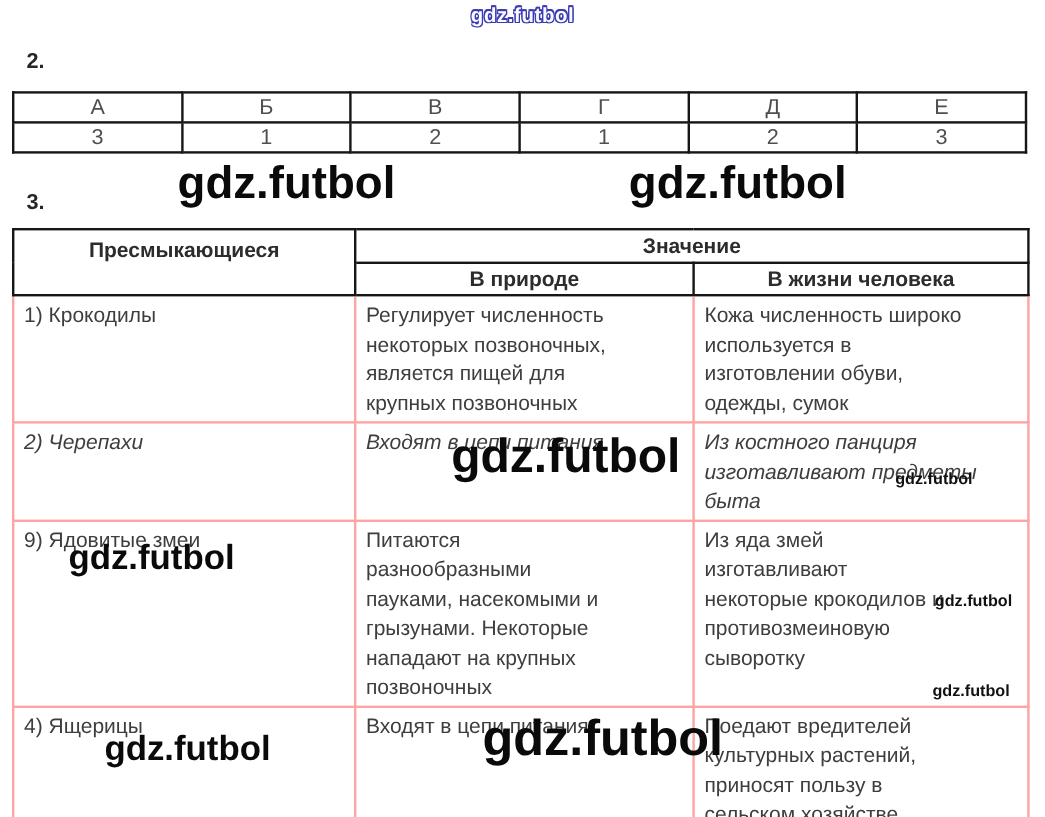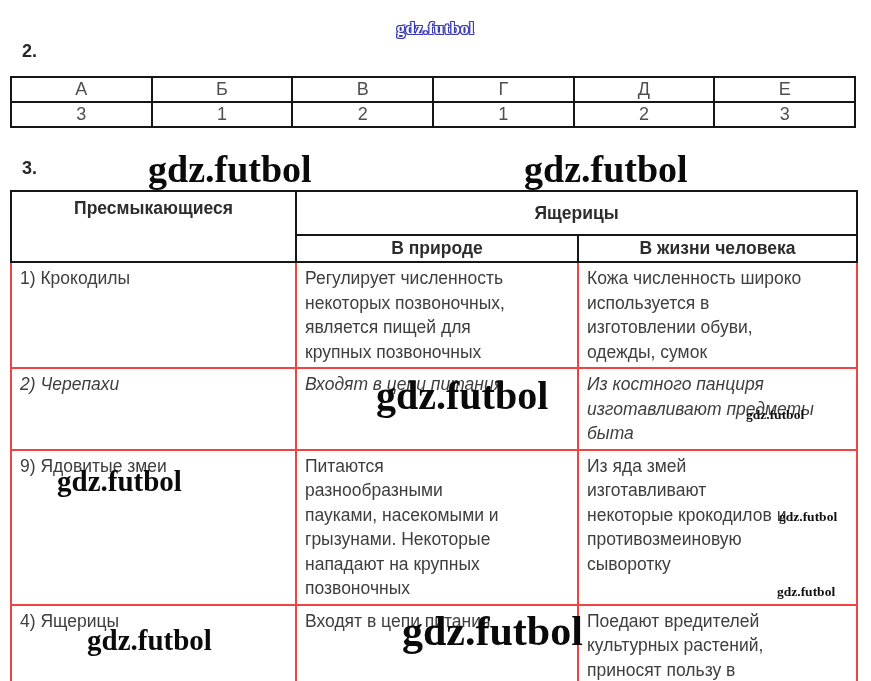--- a/index.html
+++ b/index.html
@@ -28,29 +28,29 @@
   table.t2 {
     position:absolute; left:10px; top:190px; width:846px;
     border-collapse:collapse; table-layout:fixed; z-index:1;
   }
   table.t2 th {
     border:2px solid #161616; color:#2c2c2c; font-size:17.5px;
     padding:2px 6px; font-weight:700; text-align:center;
   }
   table.t2 th.animal-head { vertical-align:top; padding-top:6px; }
   table.t2 td {
-    border:2px solid #ef4444; color:#3e3e3e; font-size:17.5px;
+    border:2px solid #fca5a5; color:#3e3e3e; font-size:17.5px;
     vertical-align:top; text-align:left; padding:3px 8px;
     line-height:24.5px; white-space:pre-line; font-weight:400;
   }
 
   
   .wm {
     position:absolute; white-space:nowrap; z-index:5; line-height:1;
-    font-family:Liberation Serif, serif; color:#0a0a0a;margin-top:16px;
+    font-family:Liberation Sans, sans-serif; color:#0a0a0a;
   }
   .wm-top {
     left:0; right:0; top:4px; text-align:center;
     font-size:17px; font-weight:700; color:#fbfbff; letter-spacing:0.5px;
     text-shadow:-1px 0 #3b3bb2, 1px 0 #3b3bb2, 0 -1px #3b3bb2, 0 1px #3b3bb2,
                 -1px -1px #3b3bb2, 1px 1px #3b3bb2, -1px 1px #3b3bb2, 1px -1px #3b3bb2;
   }
   .wm-big { font-size:38px; font-weight:700; }
   .wm-med { font-size:29px; font-weight:600; }
   .wm-sm  { font-size:13.5px; font-weight:700; color:#111111; }
@@ -90,23 +90,23 @@
 
   <div class="q-label" style="top:158px;">3.</div>
 
   <table class="t2">
     <colgroup>
       <col style="width:285px;">
         <col style="width:282px;">
         <col style="width:279px;">
     </colgroup>
     <tbody>
-        <tr style="height:44px;">
+        <tr style="height:28px;">
       <th class="animal-head" rowspan="2">Пресмыкающиеся</th>
-      <th colspan="2">Ящерицы</th>
+      <th colspan="2">Значение</th>
     </tr>
     <tr style="height:25px;">
       <th>В природе</th>
       <th>В жизни человека</th>
     </tr>
     <tr style="height:102px;">
       <td>1) Крокодилы</td>
       <td>Регулирует численность
 некоторых позвоночных,
 является пищей для

